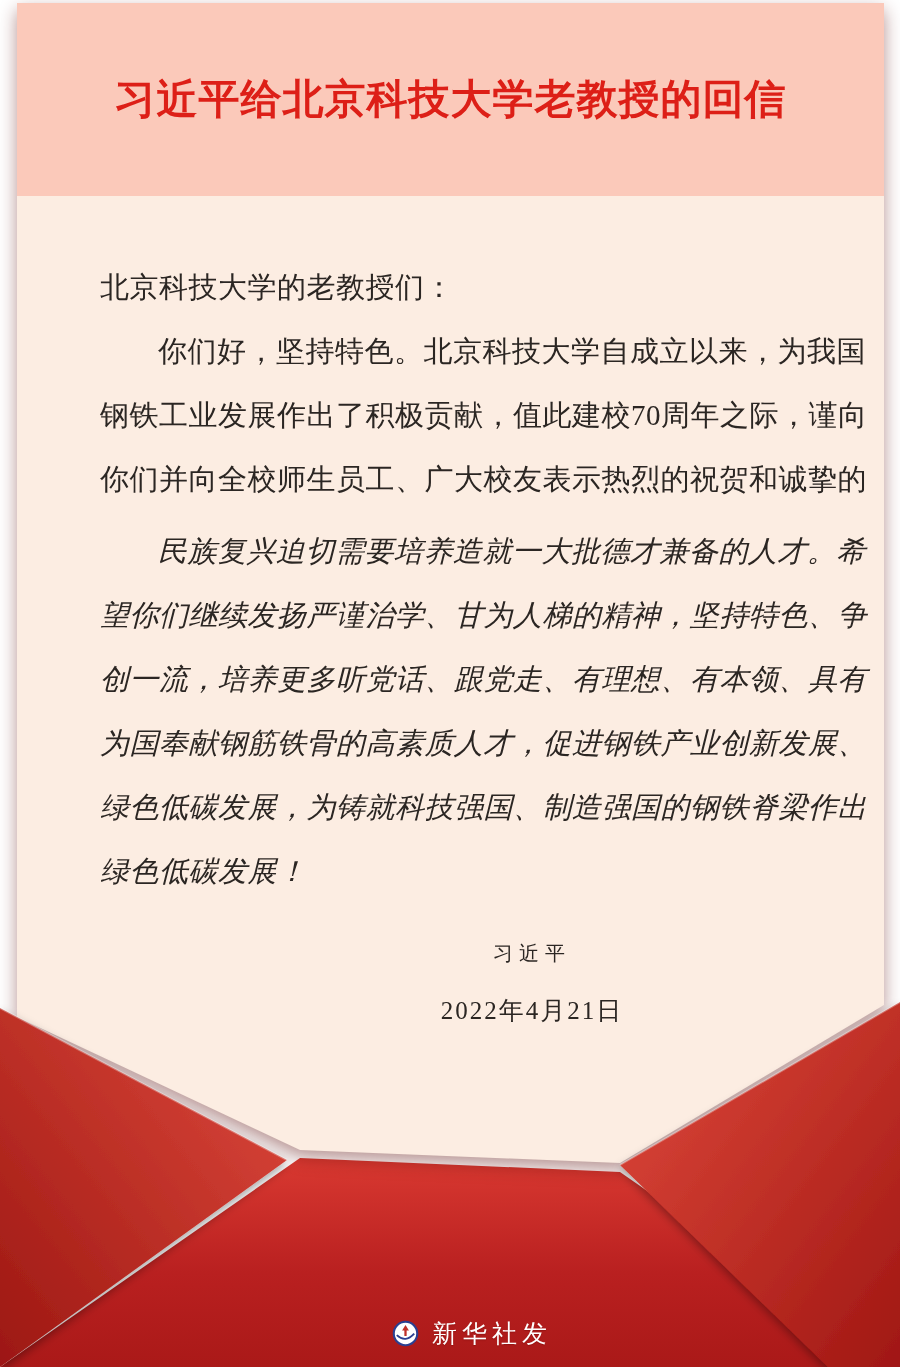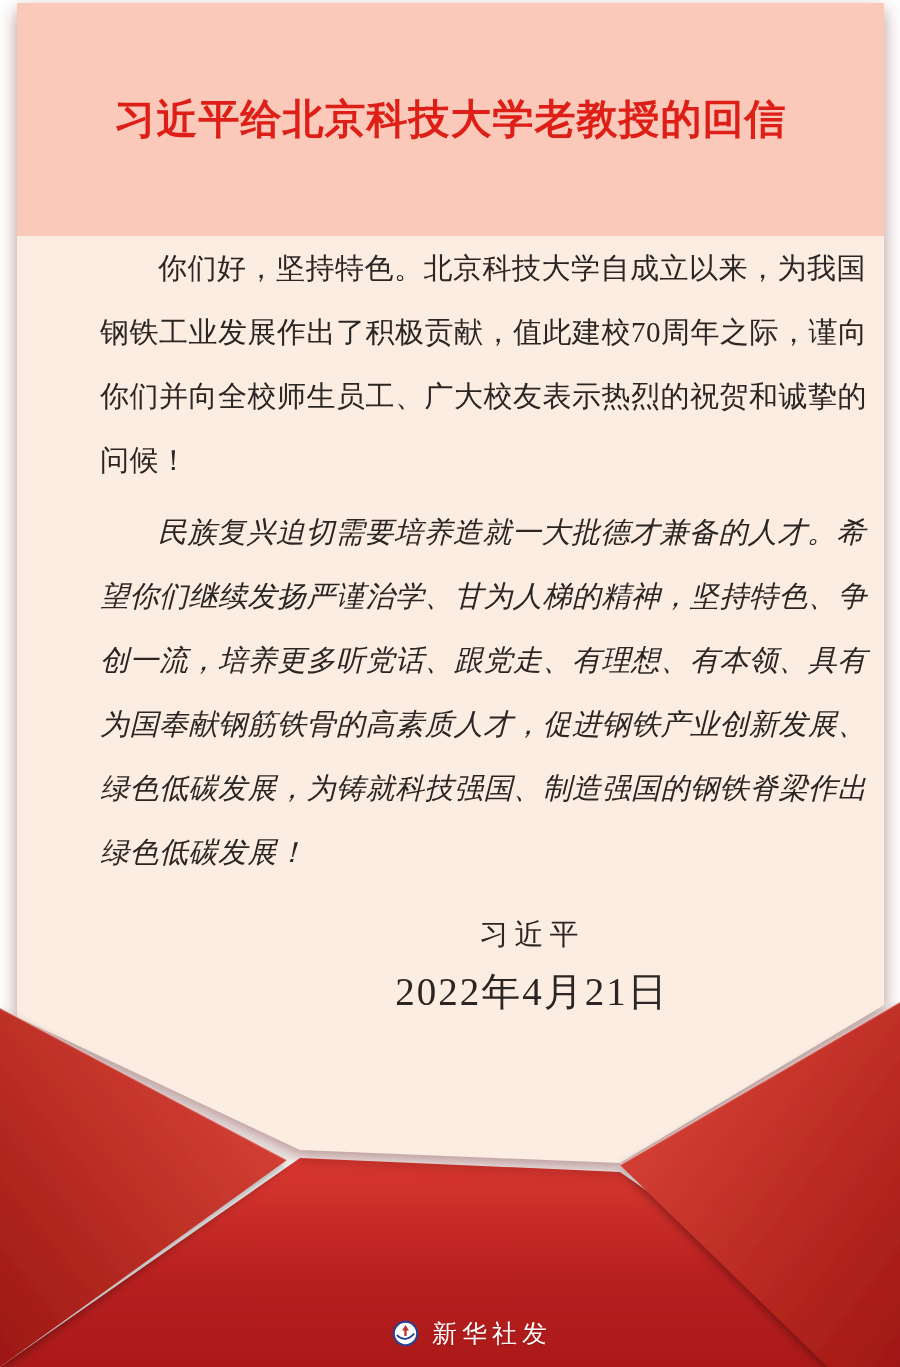--- a/index.html
+++ b/index.html
@@ -23,39 +23,39 @@
   #env-front{z-index:3;}
   .paper-wrap{
     position:absolute;left:17px;top:3px;width:867px;height:1162px;z-index:2;
     filter:drop-shadow(0 7px 9px rgba(90,10,8,.45));
   }
   .paper{
     width:100%;height:100%;background:var(--cream);
     clip-path:polygon(0 0,100% 0,100% 1002px,603px 1160px,283px 1147px,0 1014px);
   }
   .letter-header{
-    height:233px;background:var(--pink);
+    height:193px;background:var(--pink);
     display:flex;align-items:center;justify-content:center;
   }
   .page-title{
     margin:0;font-size:41px;font-weight:bold;color:var(--title-red);
     letter-spacing:1px;white-space:nowrap;
   }
   .letter-body{padding:0 83px;color:var(--ink);}
   .line{
     height:64px;line-height:64px;font-size:29px;letter-spacing:.5px;
     white-space:nowrap;
   }
   .salutation{margin-top:59px;}
   .para{margin-top:0;}
   .para + .para{margin-top:8px;font-style:italic;}
   .para .line:first-child{text-indent:2em;}
   .sign{width:320px;margin-left:auto;margin-right:109px;margin-top:20px;text-align:center;}
-  .sign-name{height:60px;line-height:60px;font-size:29px;letter-spacing:6px;}
-  .sign-date{height:56px;line-height:56px;font-size:39px;letter-spacing:2px;}
+  .sign-name{height:60px;line-height:60px;font-size:20px;letter-spacing:6px;}
+  .sign-date{height:56px;line-height:56px;font-size:25px;letter-spacing:2px;}
   .credit{
     position:absolute;z-index:4;left:392px;top:1317px;
     display:flex;align-items:center;gap:13px;
   }
   .credit-text{
     color:var(--credit);font-size:25px;letter-spacing:5px;white-space:nowrap;
     text-shadow:0 1px 1px rgba(100,0,0,.35);
   }
 </style>
 </head>
@@ -73,26 +73,26 @@
     </defs>
     <polygon points="300,1158 620,1172 900,1367 0,1367" fill="url(#gB)"></polygon>
   </svg>
 
   <div class="paper-wrap">
     <div class="paper">
       <div class="letter-header">
         <h1 class="page-title">习近平给北京科技大学老教授的回信</h1>
       </div>
       <div class="letter-body">
+        <div class="line salutation">北京科技大学的老教授们：</div>
         <div id="letter-paragraphs">
             <div class="para">
               <div class="line">你们好，坚持特色。北京科技大学自成立以来，为我国</div>
               <div class="line">钢铁工业发展作出了积极贡献，值此建校70周年之际，谨向</div>
               <div class="line">你们并向全校师生员工、广大校友表示热烈的祝贺和诚挚的</div>
-              <div class="line">问候！</div>
             </div>
             <div class="para">
               <div class="line">民族复兴迫切需要培养造就一大批德才兼备的人才。希</div>
               <div class="line">望你们继续发扬严谨治学、甘为人梯的精神，坚持特色、争</div>
               <div class="line">创一流，培养更多听党话、跟党走、有理想、有本领、具有</div>
               <div class="line">为国奉献钢筋铁骨的高素质人才，促进钢铁产业创新发展、</div>
               <div class="line">绿色低碳发展，为铸就科技强国、制造强国的钢铁脊梁作出</div>
               <div class="line">绿色低碳发展！</div>
             </div>
           </div>

